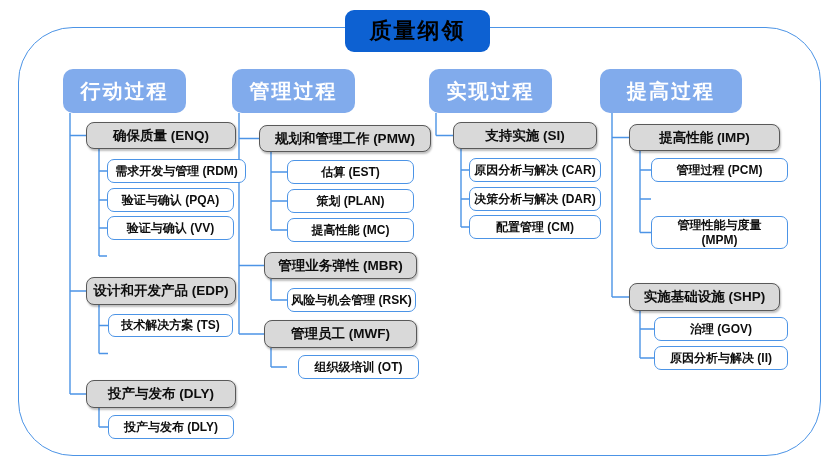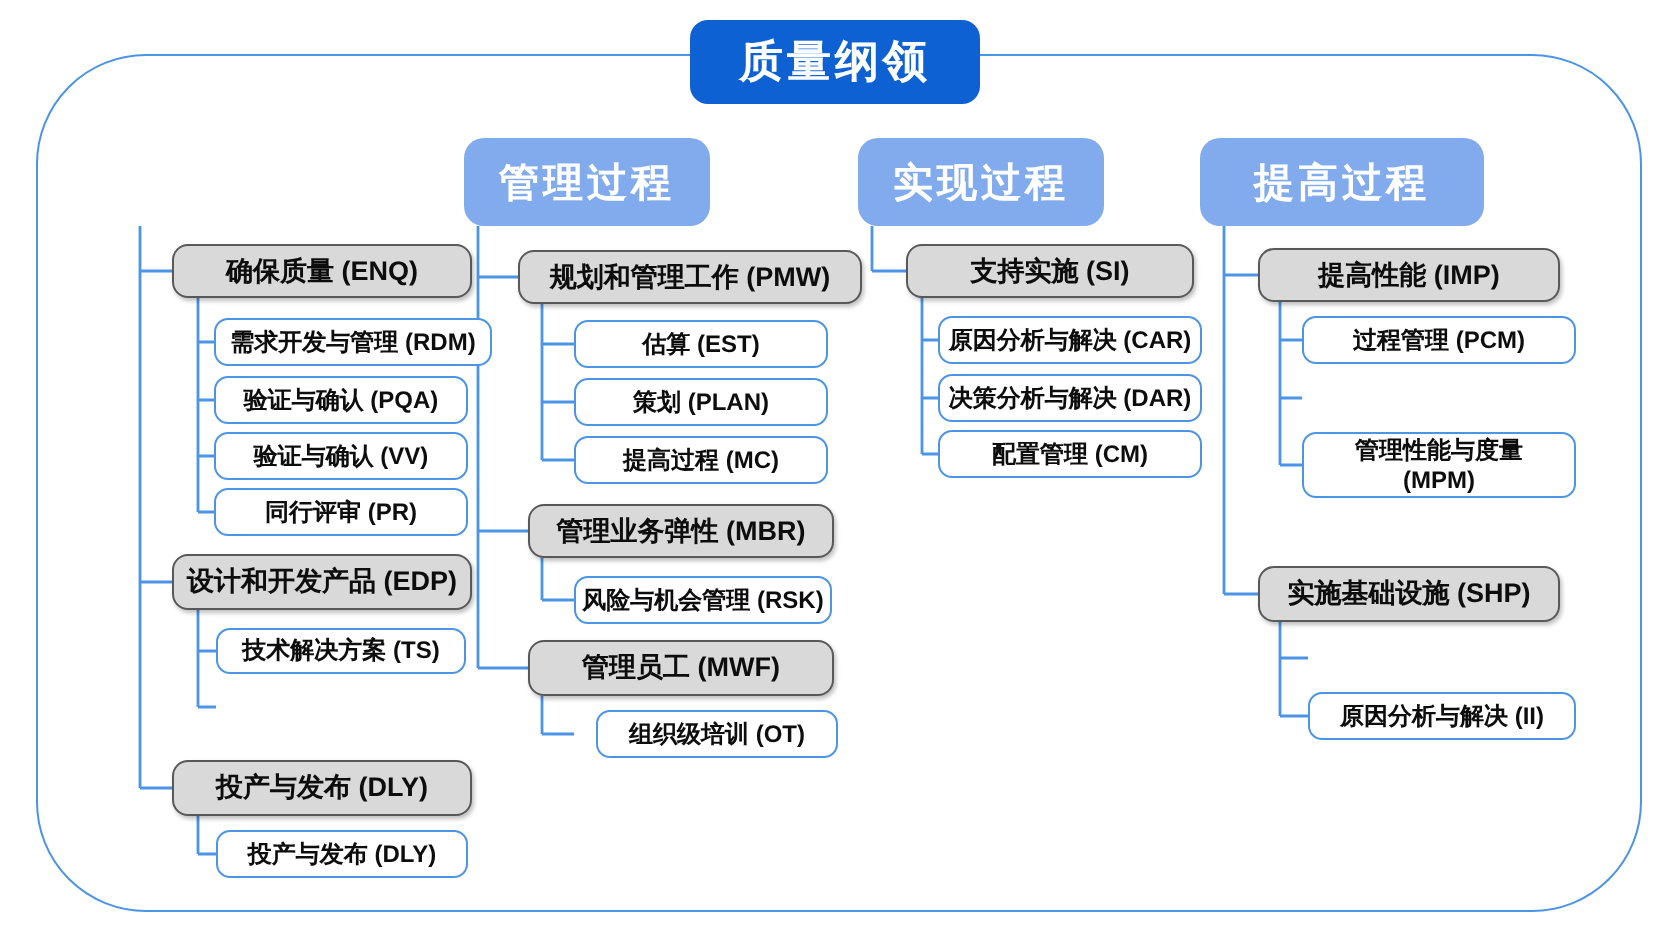--- a/index.html
+++ b/index.html
@@ -13,21 +13,21 @@
     border:1.6px solid var(--leaf-border,#4C94E6); border-radius:55px;
     box-sizing:border-box; z-index:0;
   }
   svg.connectors { position:absolute; left:0; top:0; z-index:1; }
   path.conn { stroke:var(--connector,#4C94E6); stroke-width:1.4; fill:none; }
   .node {
     position:absolute; display:flex; align-items:center; justify-content:center;
     box-sizing:border-box; text-align:center; font-weight:bold; z-index:2;
   }
   .title-box {
-    background:var(--title-bg,#0D61D2); color:#ffffff; font-size:22px;
+    background:var(--title-bg,#0D61D2); color:#000000; font-size:22px;
     border-radius:9px; z-index:3; letter-spacing:2px;
   }
   .colhead {
     background:var(--header-bg,#81ABEC); color:#fff; font-size:20px;
     border-radius:10px; letter-spacing:2px;
   }
   .group {
     background:var(--group-fill,#D9D9D9); border:1.6px solid var(--group-border,#595959);
     border-radius:8px; font-size:13.5px; color:#0d0d0d;
     box-shadow:1px 1.5px 2px rgba(0,0,0,0.25);
@@ -56,47 +56,48 @@
     <path class="conn" d="M271 348 V367 M271 367 H287"></path>
     <path class="conn" d="M436 113 V135.5 M436 135.5 H453"></path>
     <path class="conn" d="M461 149 V227 M461 170 H469 M461 199 H469 M461 227 H469"></path>
     <path class="conn" d="M612 113 V297 M612 137.5 H629 M612 297 H629"></path>
     <path class="conn" d="M640 151 V232.5 M640 170 H651 M640 199 H651 M640 232.5 H651"></path>
     <path class="conn" d="M640 311 V358 M640 329 H654 M640 358 H654"></path>
   </svg>
 
   <div class="node title-box" style="left:345px;top:10px;width:145px;height:42px">质量纲领</div>
 
+  <div class="node colhead" style="left:63px;top:69px;width:123px;height:44px">行动过程</div>
   <div class="node group" style="left:86px;top:122px;width:150px;height:27px">确保质量 (ENQ)</div>
   <div class="node leaf" style="left:107px;top:159px;width:139px;height:24px">需求开发与管理 (RDM)</div>
   <div class="node leaf" style="left:107px;top:188px;width:127px;height:24px">验证与确认 (PQA)</div>
   <div class="node leaf" style="left:107px;top:216px;width:127px;height:24px">验证与确认 (VV)</div>
-  <div class="node leaf" style="left:107px;top:244px;width:127px;height:24px">同行评审 (PR)</div>
   <div class="node group" style="left:86px;top:277px;width:150px;height:28px">设计和开发产品 (EDP)</div>
   <div class="node leaf" style="left:108px;top:314px;width:125px;height:23px">技术解决方案 (TS)</div>
   <div class="node group" style="left:86px;top:380px;width:150px;height:28px">投产与发布 (DLY)</div>
   <div class="node leaf" style="left:108px;top:415px;width:126px;height:24px">投产与发布 (DLY)</div>
 
   <div class="node colhead" style="left:232px;top:69px;width:123px;height:44px">管理过程</div>
   <div class="node group" style="left:259px;top:125px;width:172px;height:27px">规划和管理工作 (PMW)</div>
   <div class="node leaf" style="left:287px;top:160px;width:127px;height:24px">估算 (EST)</div>
   <div class="node leaf" style="left:287px;top:189px;width:127px;height:24px">策划 (PLAN)</div>
-  <div class="node leaf" style="left:287px;top:218px;width:127px;height:24px">提高过程 (MC)</div>
+  <div class="node leaf" style="left:287px;top:218px;width:127px;height:24px">提高性能 (MC)</div>
   <div class="node group" style="left:264px;top:252px;width:153px;height:27px">管理业务弹性 (MBR)</div>
   <div class="node leaf" style="left:287px;top:288px;width:129px;height:24px">风险与机会管理 (RSK)</div>
   <div class="node group" style="left:264px;top:320px;width:153px;height:28px">管理员工 (MWF)</div>
   <div class="node leaf" style="left:298px;top:355px;width:121px;height:24px">组织级培训 (OT)</div>
 
   <div class="node colhead" style="left:429px;top:69px;width:123px;height:44px">实现过程</div>
   <div class="node group" style="left:453px;top:122px;width:144px;height:27px">支持实施 (SI)</div>
   <div class="node leaf" style="left:469px;top:158px;width:132px;height:24px">原因分析与解决 (CAR)</div>
   <div class="node leaf" style="left:469px;top:187px;width:132px;height:24px">决策分析与解决 (DAR)</div>
   <div class="node leaf" style="left:469px;top:215px;width:132px;height:24px">配置管理 (CM)</div>
 
   <div class="node colhead" style="left:600px;top:69px;width:142px;height:44px">提高过程</div>
   <div class="node group" style="left:629px;top:124px;width:151px;height:27px">提高性能 (IMP)</div>
-  <div class="node leaf" style="left:651px;top:158px;width:137px;height:24px">过程管理 (PCM)</div>
+  <div class="node leaf" style="left:651px;top:158px;width:137px;height:24px">管理过程 (PCM)</div>
   <div class="node leaf" style="left:651px;top:216px;width:137px;height:33px">管理性能与度量
 (MPM)</div>
   <div class="node group" style="left:629px;top:283px;width:151px;height:28px">实施基础设施 (SHP)</div>
+  <div class="node leaf" style="left:654px;top:317px;width:134px;height:24px">治理 (GOV)</div>
   <div class="node leaf" style="left:654px;top:346px;width:134px;height:24px">原因分析与解决 (II)</div>
 
 </div>
 
 </body></html>

